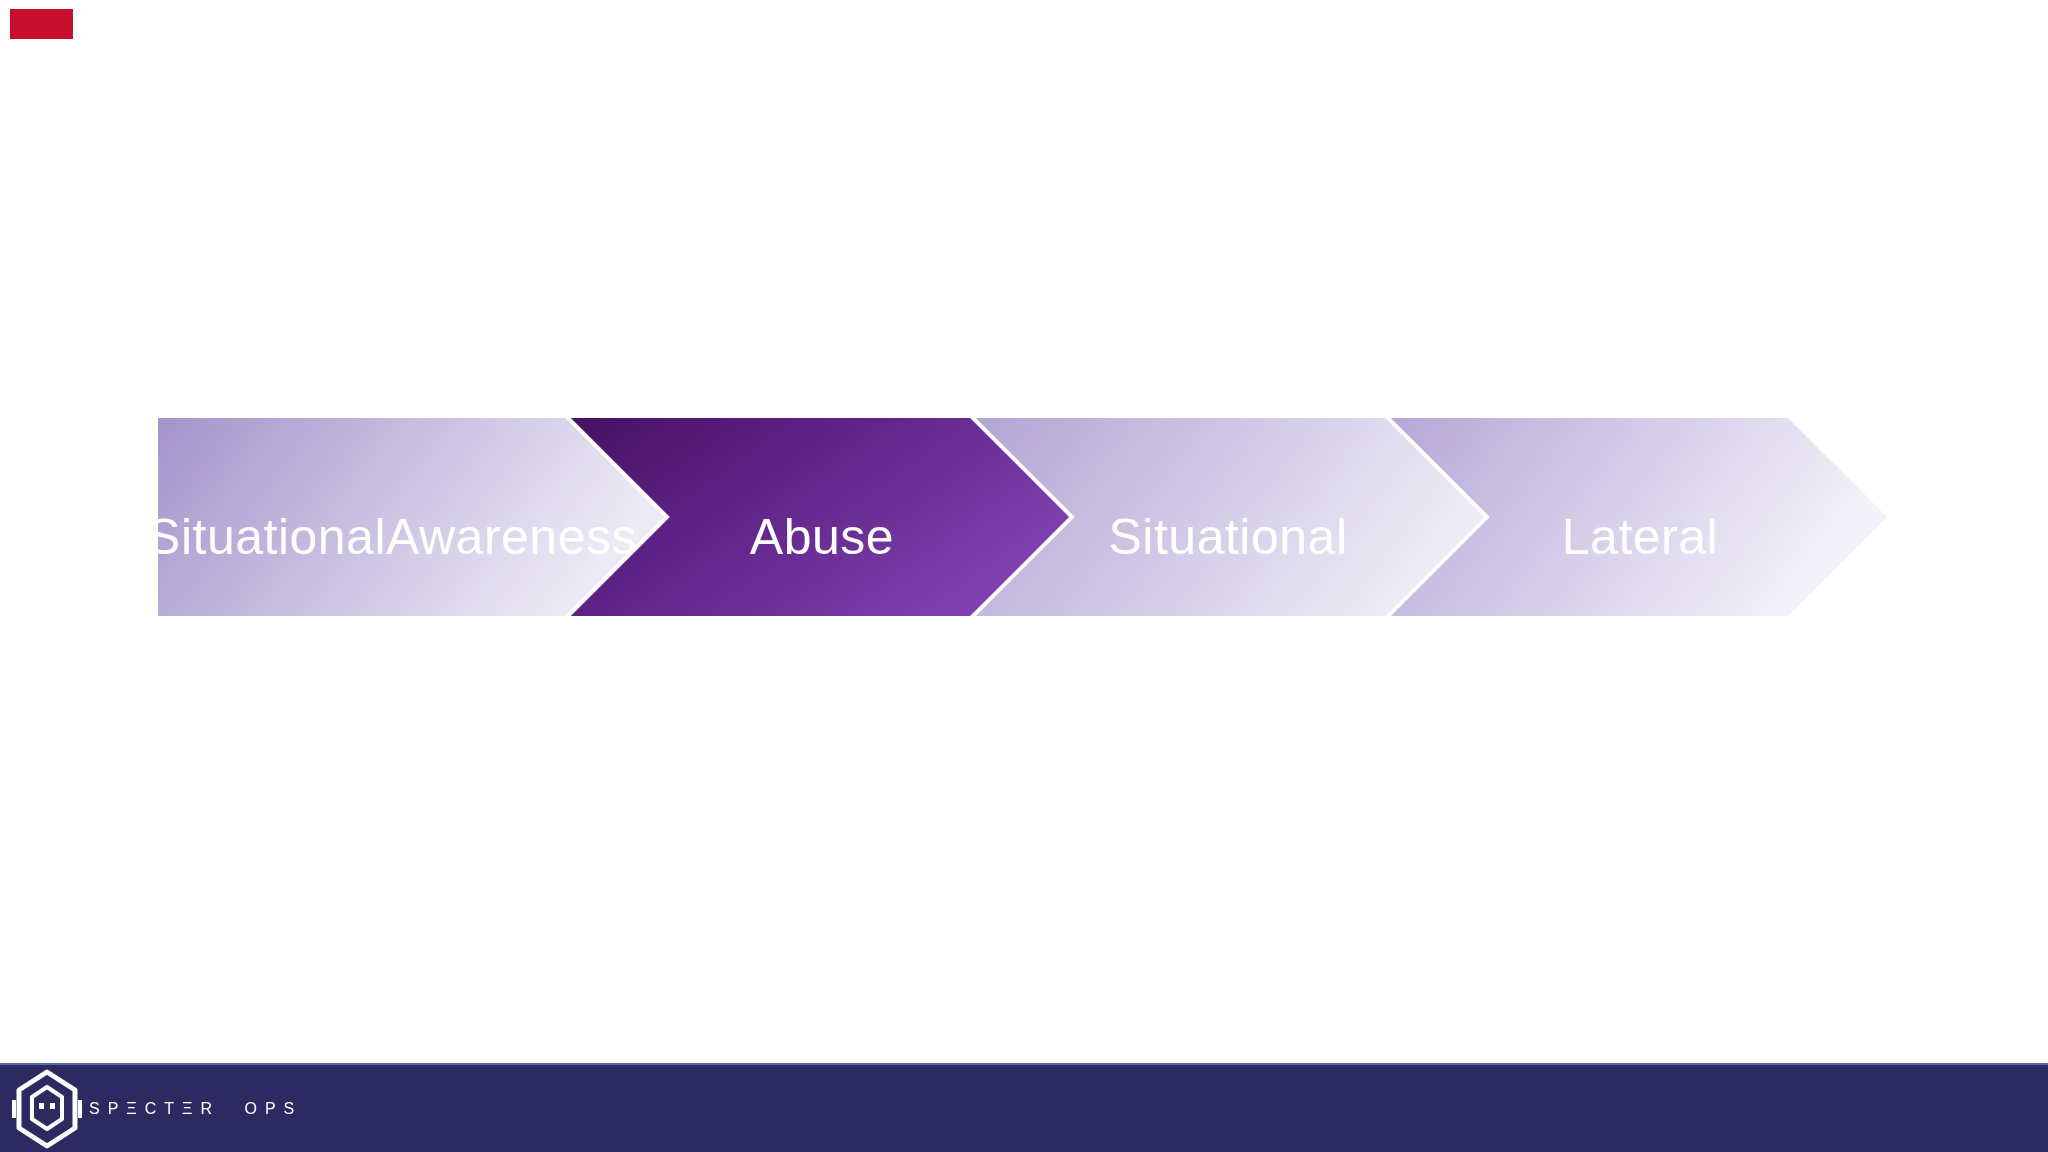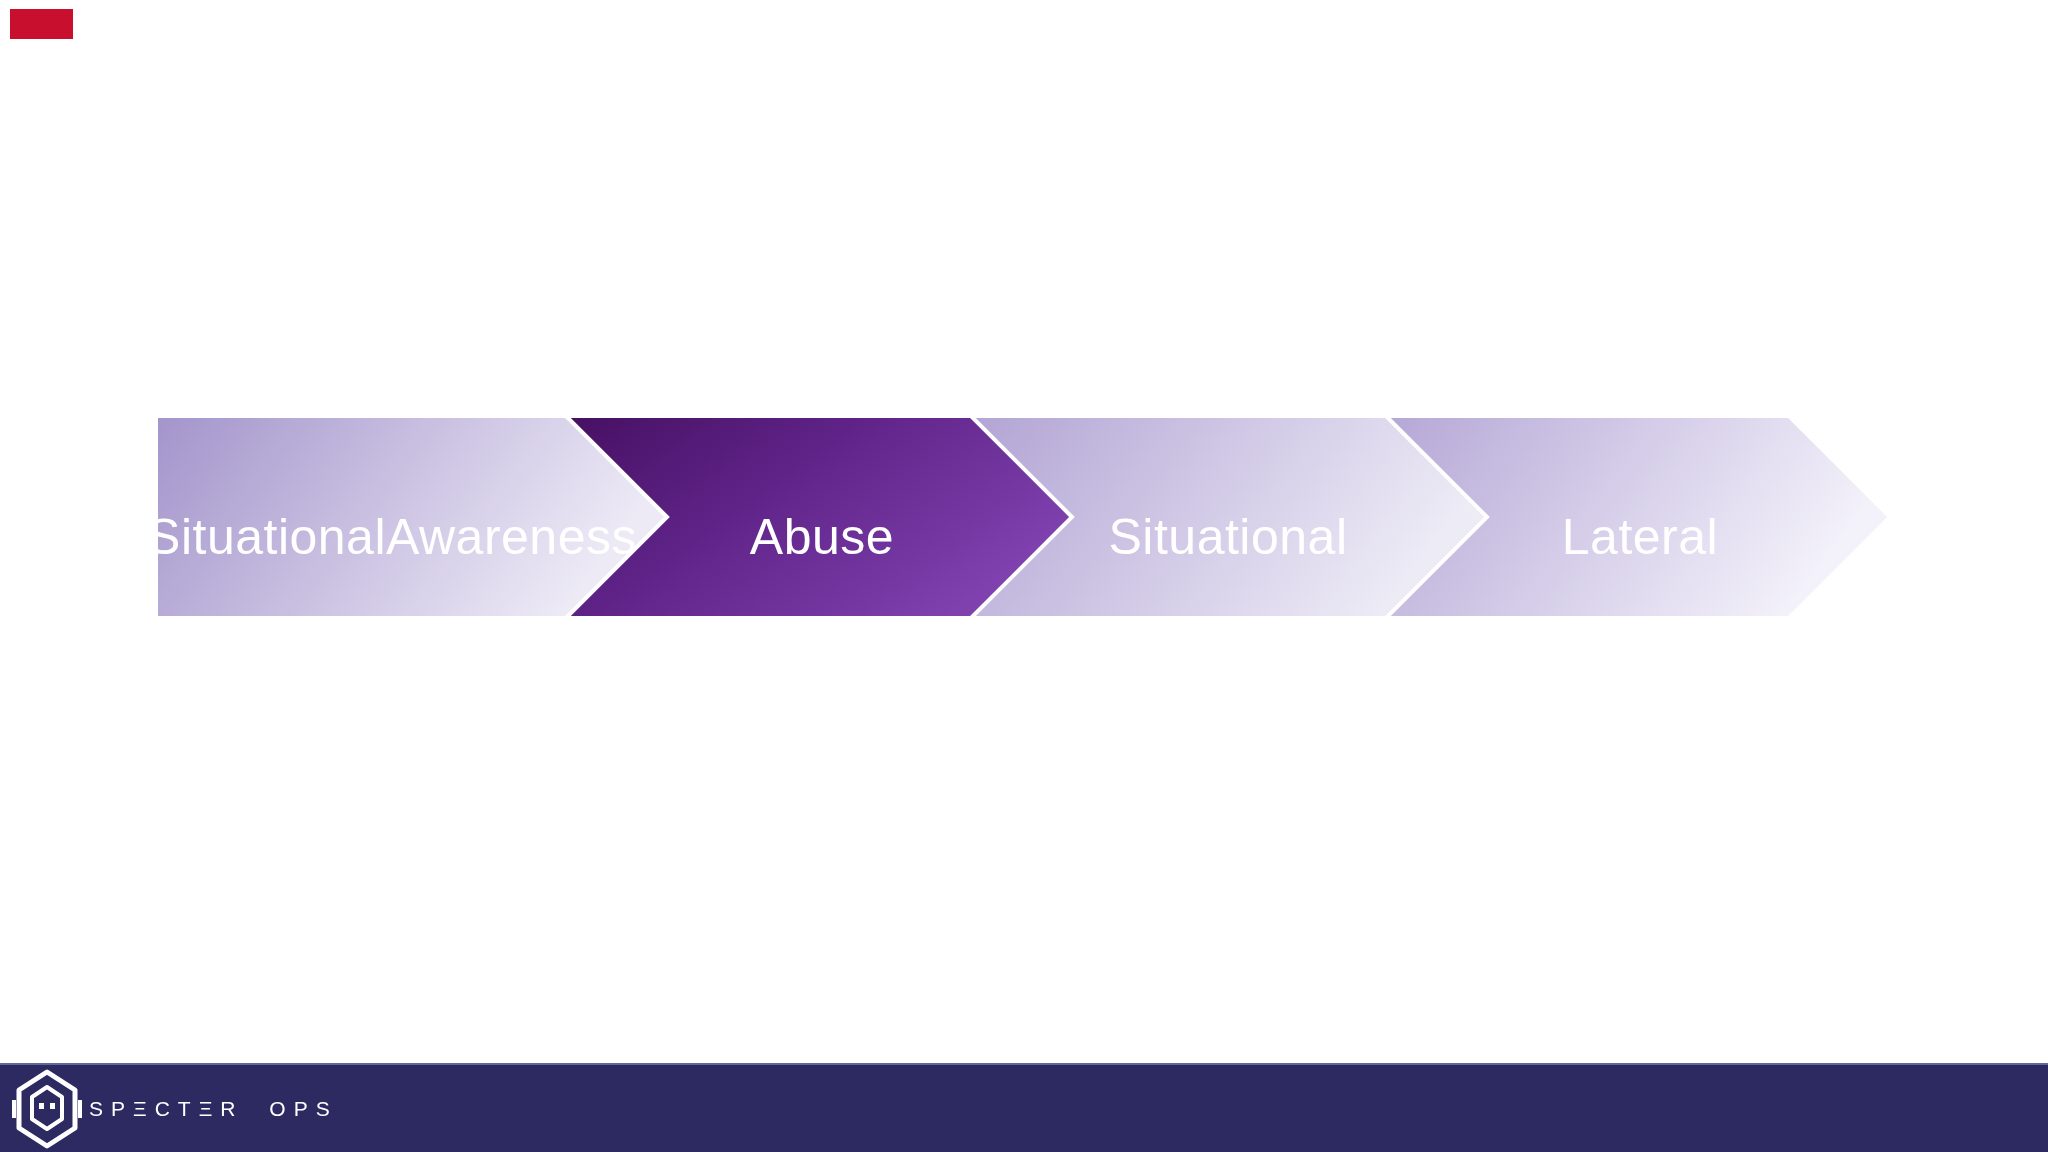--- a/index.html
+++ b/index.html
@@ -36,21 +36,21 @@
     background: #2d2a62; box-sizing: border-box;
     border-top: 2px solid rgba(135, 155, 205, 0.55);
   }
   .logo {
     position: absolute; left: 12px; top: 4px;
     width: 70px; height: 80px;
   }
   .wordmark {
     position: absolute; left: 89px; top: 0; height: 100%;
     display: flex; align-items: center;
-    color: #ffffff; font-size: 21px; font-weight: 500;
+    color: #ffffff; font-size: 16px; font-weight: 500;
     letter-spacing: 8px; word-spacing: 12px; white-space: nowrap;
   }
 </style>
 </head>
 <body>
 
 <div class="slide">
 
   <div class="accent-bar"></div>
 

